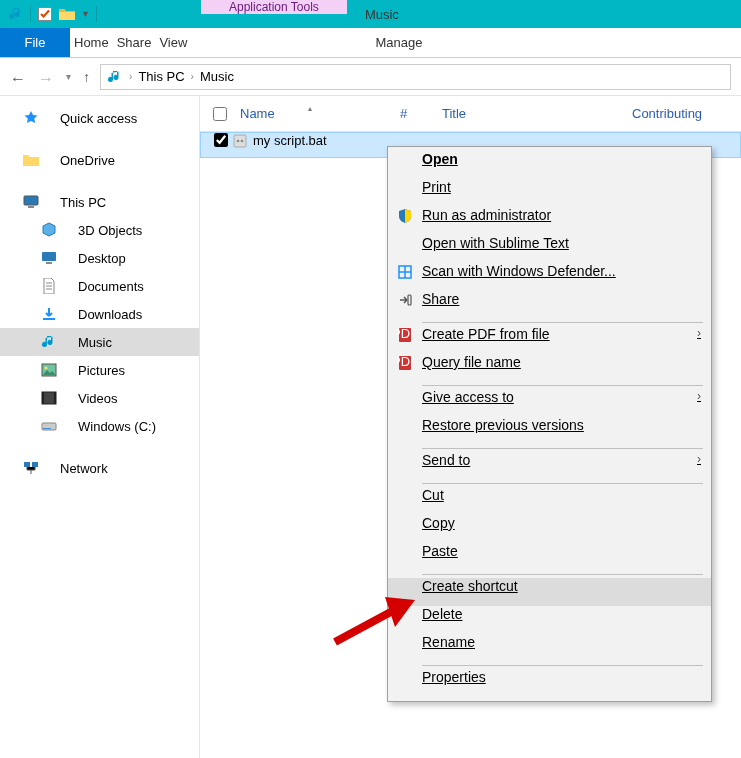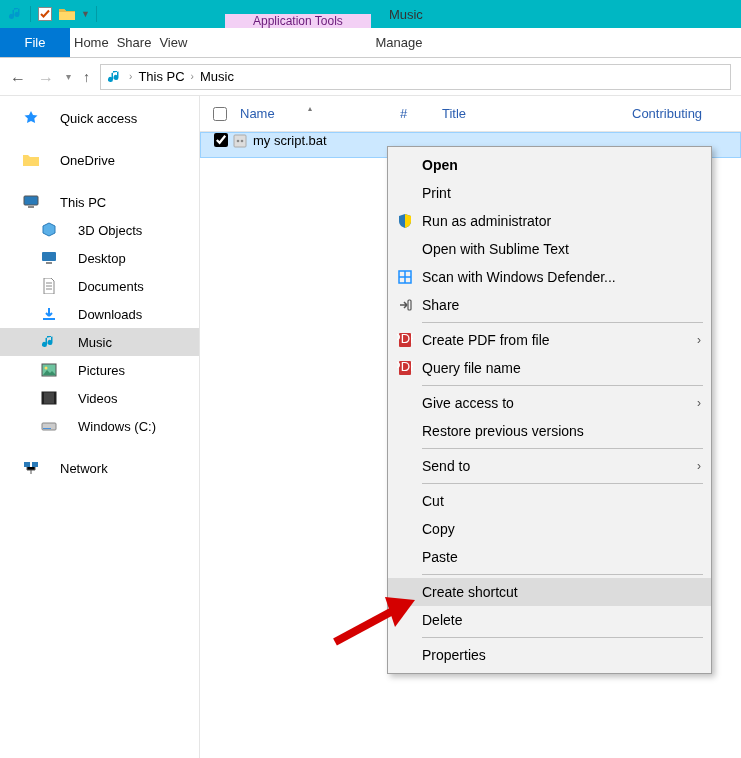--- a/index.html
+++ b/index.html
@@ -4,21 +4,21 @@
 <style>
 * { box-sizing: border-box; margin: 0; padding: 0; font-family: "Segoe UI", Tahoma, sans-serif; font-size: 13px; }
 body { background: #fff; width: 741px; height: 758px; overflow: hidden; color: #000; }
 
 
 .titlebar { height: 28px; background: #00b7c3; display: flex; align-items: center; }
 .qat { display: flex; align-items: center; gap: 6px; padding: 0 8px; }
 .qat-icon { width: 16px; height: 16px; display: flex; align-items: center; justify-content: center; }
 .qat-sep { width: 1px; height: 16px; background: rgba(0,0,0,0.15); }
 .qat-chev { color: #555; font-size: 9px; }
-.title-tabs { display: flex; align-items: flex-end; height: 100%; margin-left: 120px; }
+.title-tabs { display: flex; align-items: flex-start; height: 100%; margin-left: 96px; }
 .title-tab-group { width: 146px; text-align: center; background: #f3d0f5; color: #6a1a7a; display: flex; align-items: center; justify-content: center; font-size: 12px; }
 .title-text { padding: 0 18px; display: flex; align-items: center; color: #333; }
 
 
 .ribbon { height: 30px; display: flex; align-items: stretch; border-bottom: 1px solid #ccc; }
 .ribbon-file { width: 70px; background: #0078d4; color: #ffffff; display: flex; align-items: center; justify-content: center; cursor: pointer; }
 .ribbon-tab { padding: 0 4px; display: flex; align-items: center; color: #333; cursor: pointer; }
 .ribbon-spacer { flex: 1; }
 
 
@@ -58,21 +58,21 @@
 .sort-ind { position: absolute; top: -2px; left: 50%; transform: translateX(-50%); font-size: 8px; color: #777; }
 
 .row { height: 26px; display: flex; align-items: flex-start; padding-left: 10px; background: #cce8ff; border: 1px solid #99d1ff; }
 .row-check { width: 20px; display: flex; align-items: center; justify-content: center; }
 .row-check input { width: 14px; height: 14px; accent-color: #000; }
 .row-icon { width: 18px; display: flex; align-items: center; justify-content: center; }
 .row-label { padding-left: 4px; }
 
 
 .ctxmenu { position: absolute; left: 387px; top: 146px; width: 325px; background: #f2f2f2; border: 1px solid #a0a0a0; box-shadow: 3px 3px 6px rgba(0,0,0,0.25); padding: 4px 0; }
-.menu-item { height: 28px; display: flex; align-items: center; padding: 0 10px 0 34px; position: relative; cursor: default; }
+.menu-item { height: 28px; display: flex; align-items: flex-start; padding: 0 10px 0 34px; position: relative; cursor: default; text-decoration: underline; }
 .menu-item.bold .menu-text { font-weight: 600; }
 .menu-item.highlight { background: #dcdcdc; }
 .menu-icon { position: absolute; left: 8px; width: 18px; height: 18px; display: flex; align-items: center; justify-content: center; }
 .menu-text { flex: 1; color: #000; font-size: 14px; }
 .menu-arrow { color: #555; font-size: 12px; }
 .menu-sep { height: 1px; background: #c0c0c0; margin: 3px 8px 3px 34px; }
 
 
 .red-arrow { position: absolute; left: 330px; top: 582px; pointer-events: none; z-index: 50; }
 
@@ -366,20 +366,23 @@
   <div class="menu-item">
     <span class="menu-text">Paste</span>
   </div>
   <div class="menu-sep"></div>
   <div class="menu-item highlight">
     <span class="menu-text">Create shortcut</span>
   </div>
   <div class="menu-item">
     <span class="menu-text">Delete</span>
   </div>
+  <div class="menu-item">
+    <span class="menu-text">Rename</span>
+  </div>
   <div class="menu-sep"></div>
   <div class="menu-item">
     <span class="menu-text">Properties</span>
   </div>
 </div>
 
 <div class="red-arrow">
   <svg width="90" height="70" viewBox="0 0 90 70">
     <path d="M5 60 L70 25" stroke="#d40000" stroke-width="8" fill="none"></path>
     <path d="M55 15 L85 18 L65 45 Z" fill="#d40000"></path>

